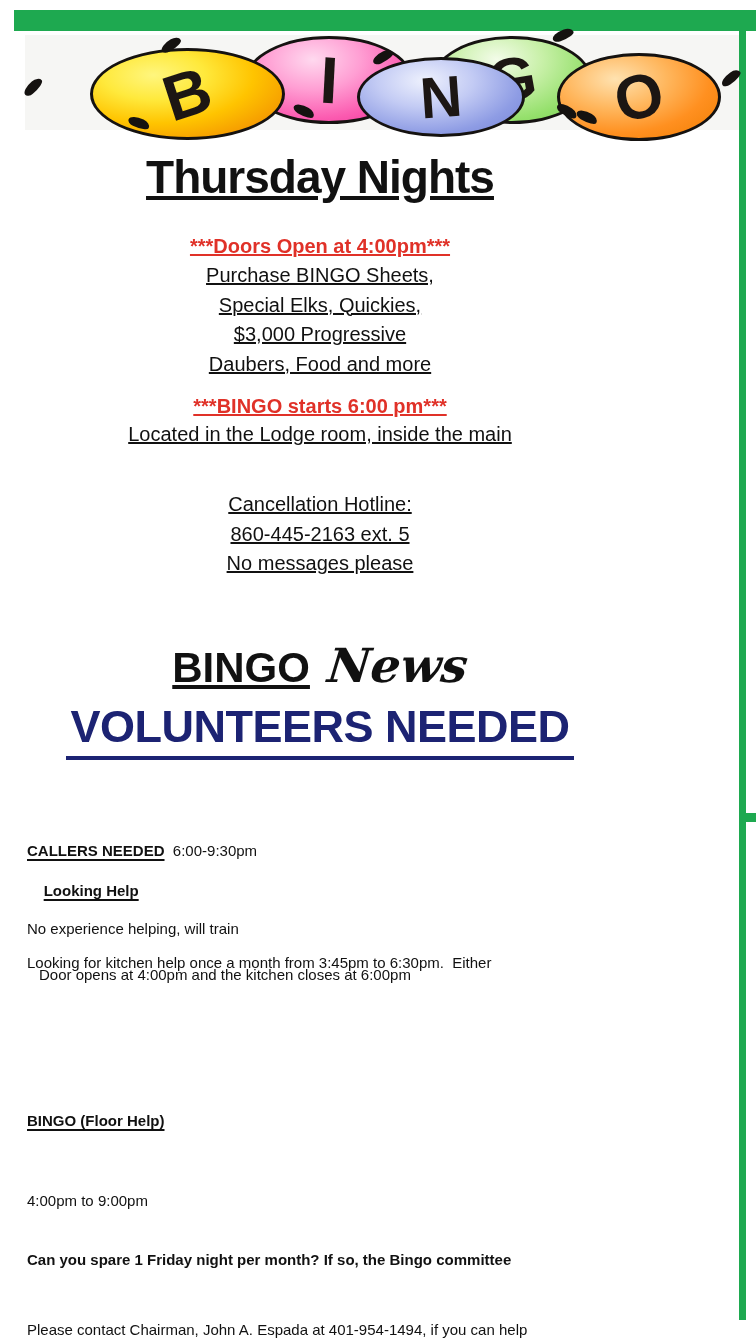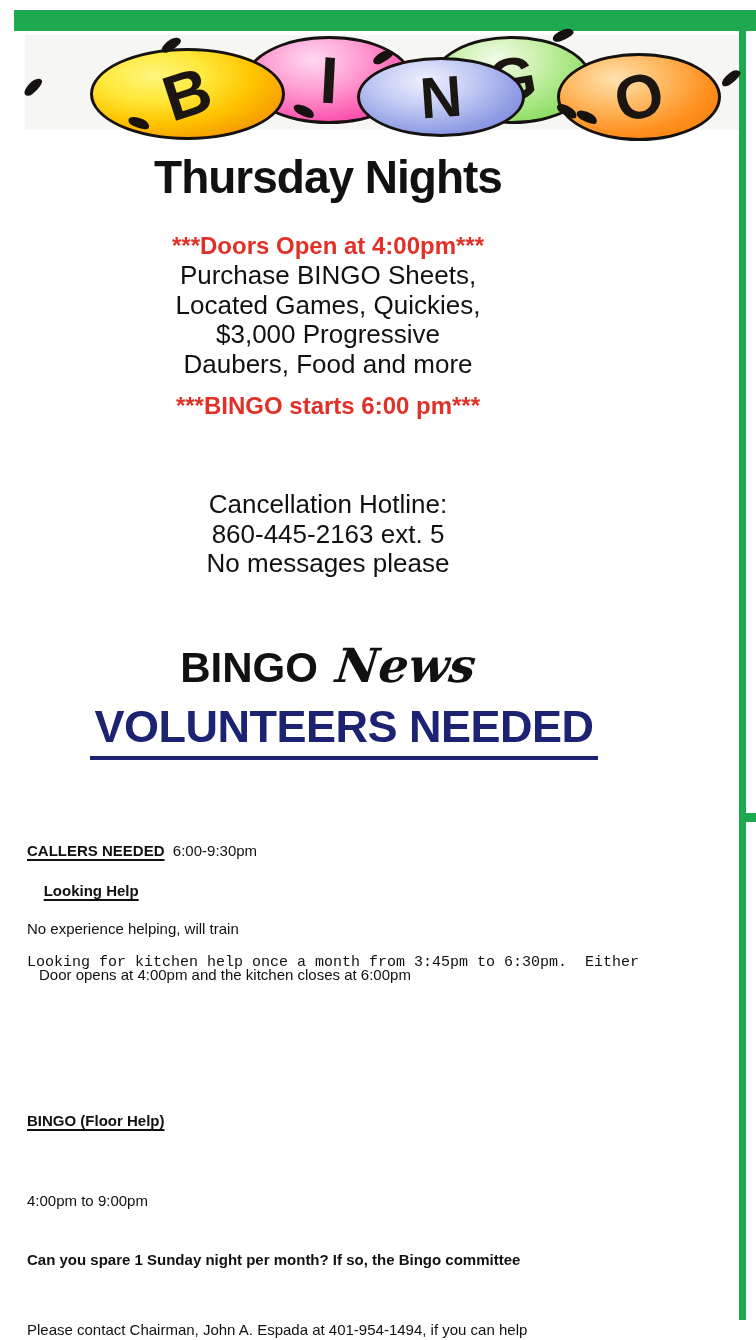--- a/index.html
+++ b/index.html
@@ -31,24 +31,24 @@
     background:radial-gradient(ellipse at 35% 28%, #ffe2b0 0%, #ffb75e 35%, #ff9020 65%, #ef7c00 100%);}
   .lb-b{font-size:64px;transform:rotate(-18deg);}
   .lb-i{font-size:66px;transform:rotate(3deg);}
   .lb-n{font-size:58px;transform:rotate(-4deg);}
   .lb-g{font-size:62px;transform:rotate(-10deg);}
   .lb-o{font-size:62px;transform:rotate(-14deg);}
   .dash{position:absolute;width:22px;height:10px;background:#151210;
     border-radius:62% 38% 70% 30% / 60% 55% 45% 40%;z-index:6;}
   
   .center-col{position:absolute;left:0;top:0;width:745px;text-align:center;}
-  .abs{position:absolute;left:12px;width:632px;}
+  .abs{position:absolute;left:4px;width:632px;text-decoration:underline;}
   .title{font-size:46px;font-weight:700;letter-spacing:-1px;}
-  .redline{color:var(--red);font-weight:700;font-size:24px;line-height:30px;}
-  .cline{font-size:26px;line-height:29.5px;}
+  .redline{color:var(--red);font-weight:700;font-size:20px;line-height:30px;}
+  .cline{font-size:20px;line-height:29.5px;}
   .news-wrap{font-size:42px;font-weight:700;}
   .news-script{font-family:"DejaVu Serif", serif;font-style:italic;font-weight:700;font-size:47px;transform:skewX(-6deg);display:inline-block;margin-left:18px;}
   .volunteers{display:inline-block;color:var(--navy);font-weight:700;font-size:45px;letter-spacing:-0.5px;border-bottom:4px solid var(--navy);padding:0 4px 3px 4px;}
   
   .left{position:absolute;left:27px;width:706px;font-size:15px;line-height:26px;text-align:left;white-space:pre-wrap;}
   .h-ul{font-weight:700;text-decoration:underline;text-decoration-thickness:2px;text-underline-offset:3px;}
   .bold{font-weight:700;}
 </style>
 </head>
 <body>
@@ -87,69 +87,70 @@
     </div>
   </div>
 
   <div class="center-col">
     <div class="abs title" style="top:150px;">Thursday Nights</div>
 
     <div class="abs redline" style="top:231px;">***Doors Open at 4:00pm***</div>
 
     <div class="abs" style="top:261px;">
       <div class="cline">Purchase BINGO Sheets,</div>
-      <div class="cline">Located Games, Quickies,</div>
+      <div class="cline">Special Elks, Quickies,</div>
       <div class="cline">$3,000 Progressive</div>
       <div class="cline">Daubers, Food and more</div>
     </div>
 
     <div class="abs redline" style="top:391px;">***BINGO starts 6:00 pm***</div>
 
     <div class="abs" style="top:420px;">
+      <div class="cline">Located in the Lodge room, inside the main</div>
     </div>
 
     <div class="abs" style="top:490px;">
       <div class="cline">Cancellation Hotline:</div>
       <div class="cline">860-445-2163 ext. 5</div>
       <div class="cline">No messages please</div>
     </div>
 
     <div class="abs news-wrap" style="top:638px;">
       <span>BINGO</span><span class="news-script">News</span>
     </div>
 
-    <div class="abs" style="top:701px;margin-left:16px;">
+    <div class="abs" style="top:701px;">
       <span class="volunteers">VOLUNTEERS NEEDED</span>
     </div>
   </div>
 
   <div class="left" style="top:786px;">
     <div><span class="h-ul">CALLERS NEEDED</span><span>  6:00-9:30pm</span></div>
     <div>No experience helping, will train</div>
   </div>
 
   <div class="left" style="top:852px;">
     <span class="h-ul">Looking Help</span>
   </div>
 
-  <div class="left" style="top:895px;line-height:27px;font-family:Liberation Mono, monospace;">
+  <div class="left" style="top:895px;line-height:27px;">
     <div>Looking for kitchen help once a month from 3:45pm to 6:30pm.  Either</div>
   </div>
 
   <div class="left" style="top:962px;margin-left:12px;">Door opens at 4:00pm and the kitchen closes at 6:00pm</div>
 
 
   <div class="left" style="top:1056px;">
     <div style="margin-bottom:2px;"><span class="h-ul">BINGO (Floor Help)</span></div>
     <div>4:00pm to 9:00pm</div>
     
   </div>
 
   <div class="left bold" style="top:1190px;line-height:28px;">
-    <div>Can you spare 1 Sunday night per month? If so, the Bingo committee</div>
+    <div>Can you spare 1 Friday night per month? If so, the Bingo committee</div>
     
   </div>
 
   <div class="left" style="top:1260px;line-height:28px;">
     <div>Please contact Chairman, John A. Espada at 401-954-1494, if you can help</div>
     
   </div>
 
 </div>
 

